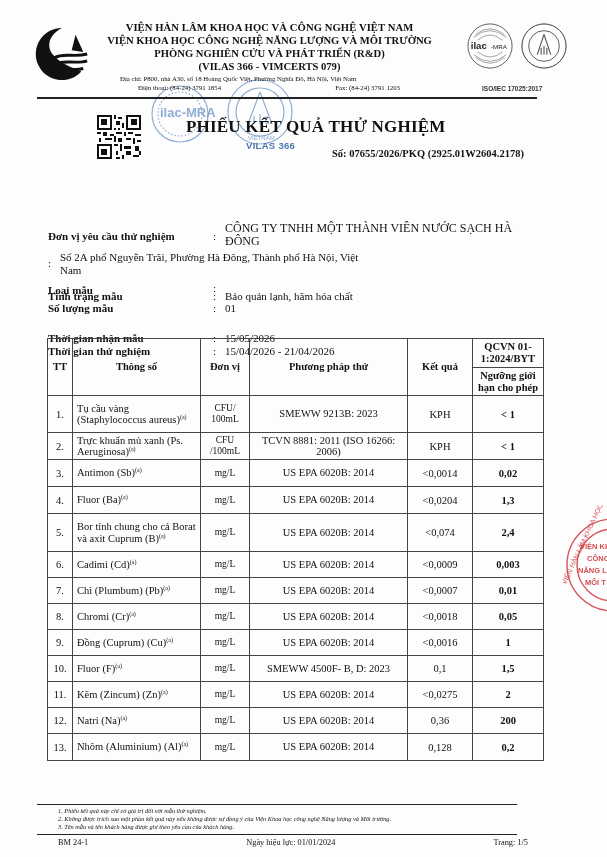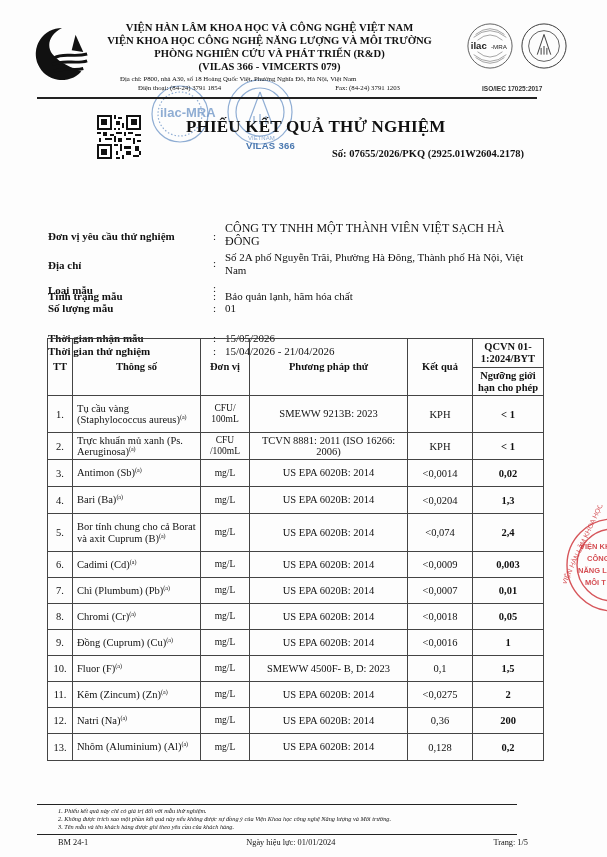--- a/index.html
+++ b/index.html
@@ -164,24 +164,23 @@
   </g>
 </svg>
 
 <div class="abs doc-title">PHIẾU KẾT QUẢ THỬ NGHIỆM</div>
 <div class="abs doc-number">Số: 07655/2026/PKQ (2925.01W2604.2178)</div>
 
 <div class="abs info">
   <div class="info-row" style="top:2px;">
     <div class="info-label" style="padding-top:8px;">Đơn vị yêu cầu thử nghiệm</div>
     <div class="info-colon" style="padding-top:8px;">:</div>
-    <div class="info-value" style="font-size:12px;line-height:13px;">CÔNG TY TNHH MỘT THÀNH VIÊN VIỆT SẠCH HÀ ĐÔNG</div>
+    <div class="info-value" style="font-size:12px;line-height:13px;">CÔNG TY TNHH MỘT THÀNH VIÊN NƯỚC SẠCH HÀ ĐÔNG</div>
   </div>
   <div class="info-row" style="top:31px;">
-    <div class="info-label" style="padding-top:8px;">Địa chỉ</div>
     <div class="info-colon" style="padding-top:6px;">:</div>
     <div class="info-value">Số 2A phố Nguyễn Trãi, Phường Hà Đông, Thành phố Hà Nội, Việt Nam</div>
   </div>
   <div class="info-row" style="top:58px;">
     <div class="info-label" style="padding-top:6px;">Loại mẫu</div>
     <div class="info-colon" style="padding-top:4px;">:</div>
   </div>
   <div class="info-row" style="top:70px;">
     <div class="info-label">Tình trạng mẫu</div>
     <div class="info-colon">:</div>
@@ -238,21 +237,21 @@
     <tr style="height:27px;">
       <td class="c-tt">3.</td>
       <td class="c-param"><span>Antimon (Sb)</span><sup>(a)</sup></td>
       <td class="c-unit">mg/L</td>
       <td class="c-method">US EPA 6020B: 2014</td>
       <td class="c-result">&lt;0,0014</td>
       <td class="c-limit">0,02</td>
     </tr>
     <tr style="height:27px;">
       <td class="c-tt">4.</td>
-      <td class="c-param"><span>Bari (Ba)</span><sup>(a)</sup></td>
+      <td class="c-param"><span>Fluor (Ba)</span><sup>(a)</sup></td>
       <td class="c-unit">mg/L</td>
       <td class="c-method">US EPA 6020B: 2014</td>
       <td class="c-result">&lt;0,0204</td>
       <td class="c-limit">1,3</td>
     </tr>
     <tr style="height:38px;">
       <td class="c-tt">5.</td>
       <td class="c-param"><span>Bor tính chung cho cả Borat và axit Cuprum (B)</span><sup>(a)</sup></td>
       <td class="c-unit">mg/L</td>
       <td class="c-method">US EPA 6020B: 2014</td>

